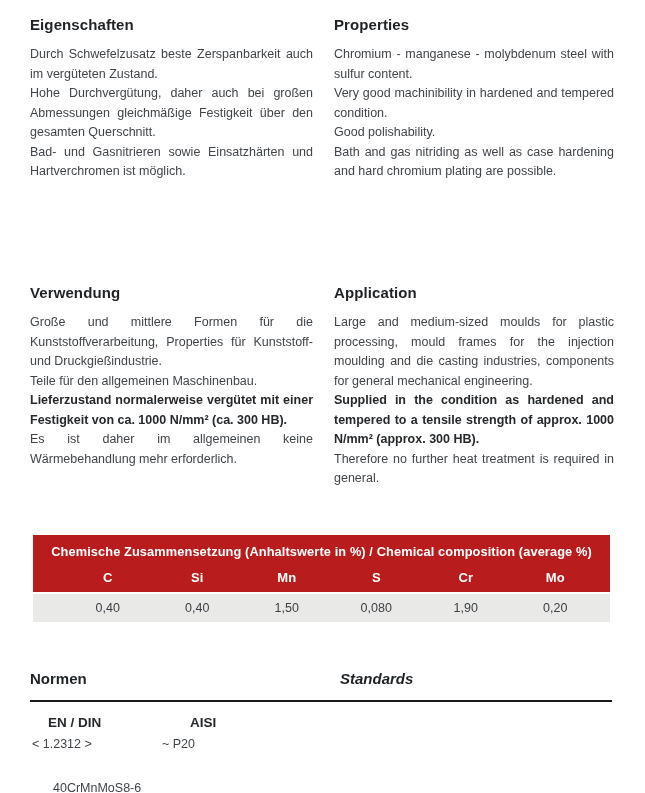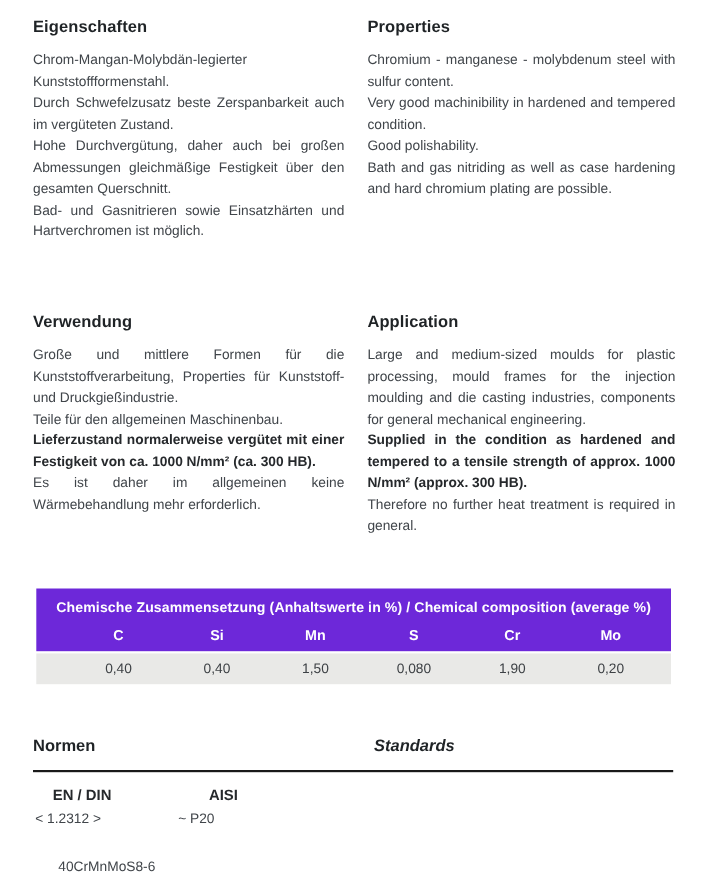--- a/index.html
+++ b/index.html
@@ -13,21 +13,21 @@
     margin:0 0 12px 0; letter-spacing:0.1px;
   }
   .block p {
     margin:0; font-size:12.5px; line-height:19.5px;
     color:#40454a; text-align:justify;
   }
   .block p.bold { font-weight:bold; color:#26292c; }
 
   
   .comp-table { position:absolute; left:33px; top:535px; width:577px; }
-  .comp-head { background:#6d28d9; color:#ffffff; padding:9px 0 7px 0; }
+  .comp-head { background:#b91c1c; color:#ffffff; padding:9px 0 7px 0; }
   .comp-title {
     font-size:12.8px; font-weight:bold; text-align:center;
     padding:0 12px; margin-bottom:11px; letter-spacing:0.1px;
   }
   .comp-cols, .comp-vals {
     display:grid; grid-template-columns:repeat(6,1fr);
     padding:0 10px 0 30px; text-align:center;
   }
   .comp-cols { font-weight:bold; font-size:13px; }
   .comp-vals {
@@ -51,21 +51,20 @@
     position:absolute; font-size:12.5px; color:#40454a;
   }
 </style>
 </head>
 <body>
 
 <div class="page">
 
   <section class="block" style="left:30px; top:16px; width:283px;">
     <h2>Eigenschaften</h2>
-    <p>Chrom-Mangan-Molybdän-legierter Kunststoffformenstahl.</p>
     <p>Durch Schwefelzusatz beste Zerspanbarkeit auch im vergüteten Zustand.</p>
     <p>Hohe Durchvergütung, daher auch bei großen Abmessungen gleichmäßige Festigkeit über den gesamten Querschnitt.</p>
     <p>Bad- und Gasnitrieren sowie Einsatzhärten und Hartverchromen ist möglich.</p>
   </section>
 
   <section class="block" style="left:334px; top:16px; width:280px;">
     <h2>Properties</h2>
     <p>Chromium - manganese - molybdenum steel with sulfur content.</p>
     <p>Very good machinibility in hardened and tempered condition.</p>
     <p>Good polishability.</p>

